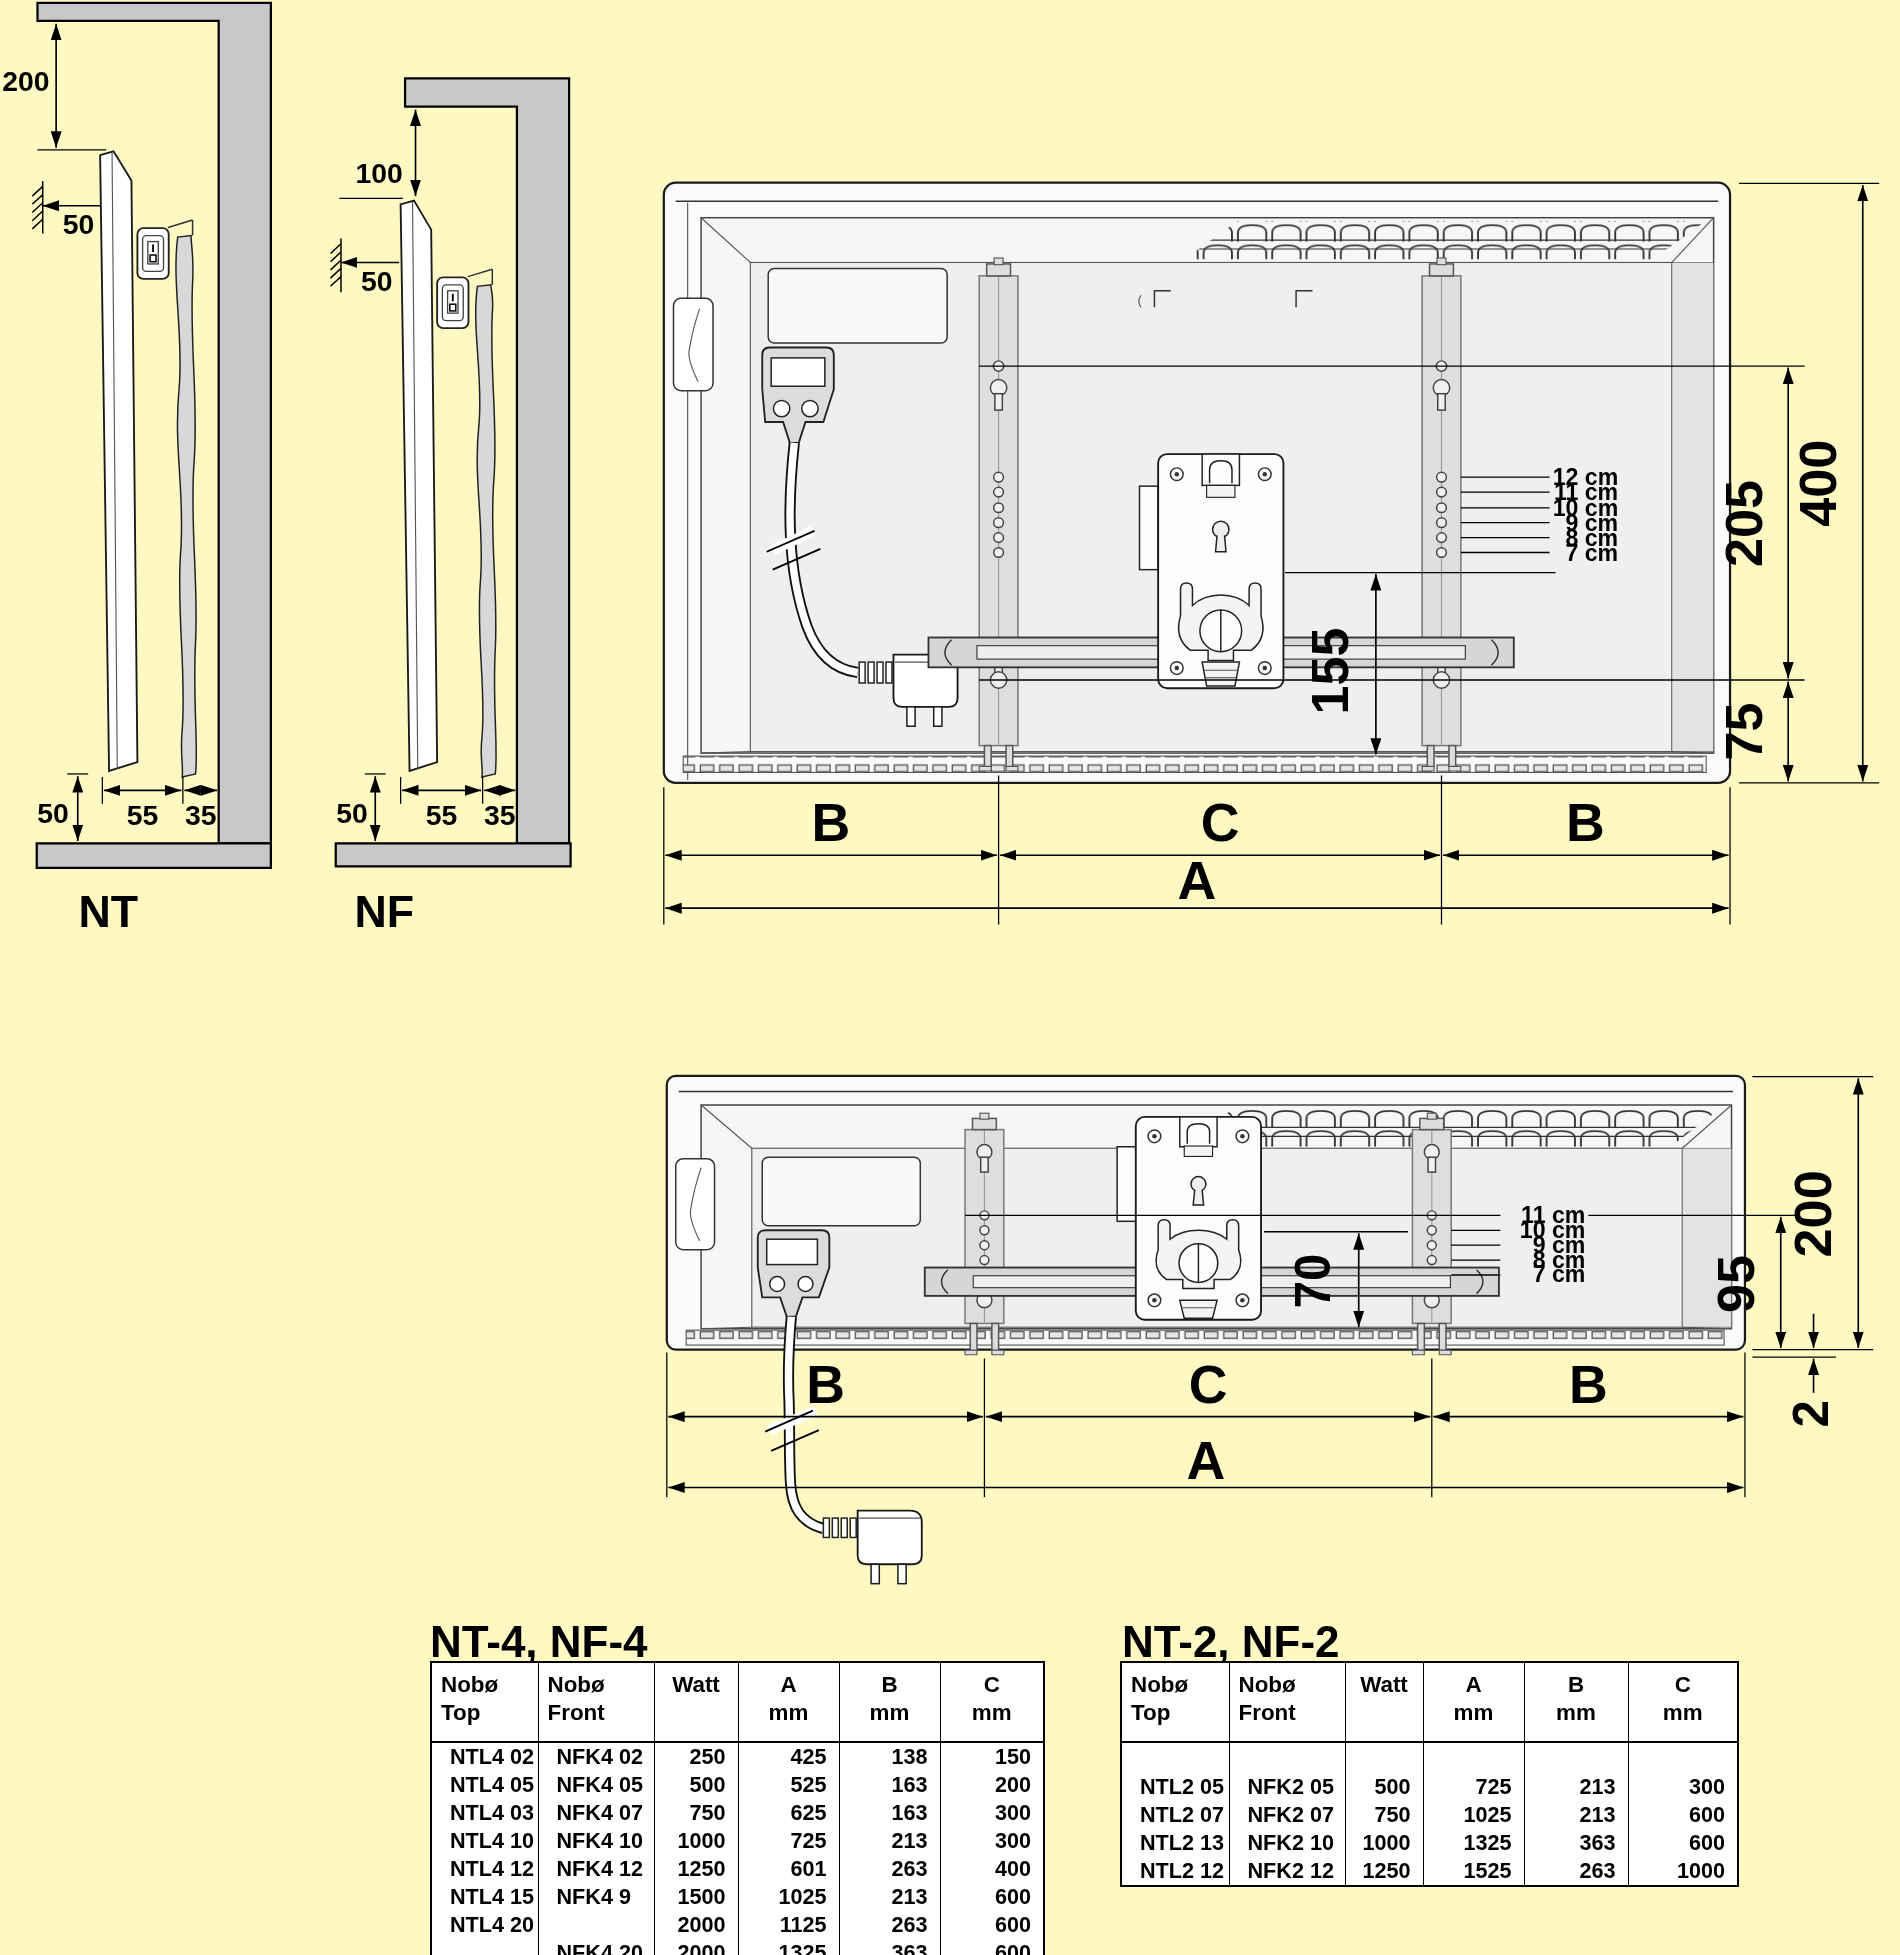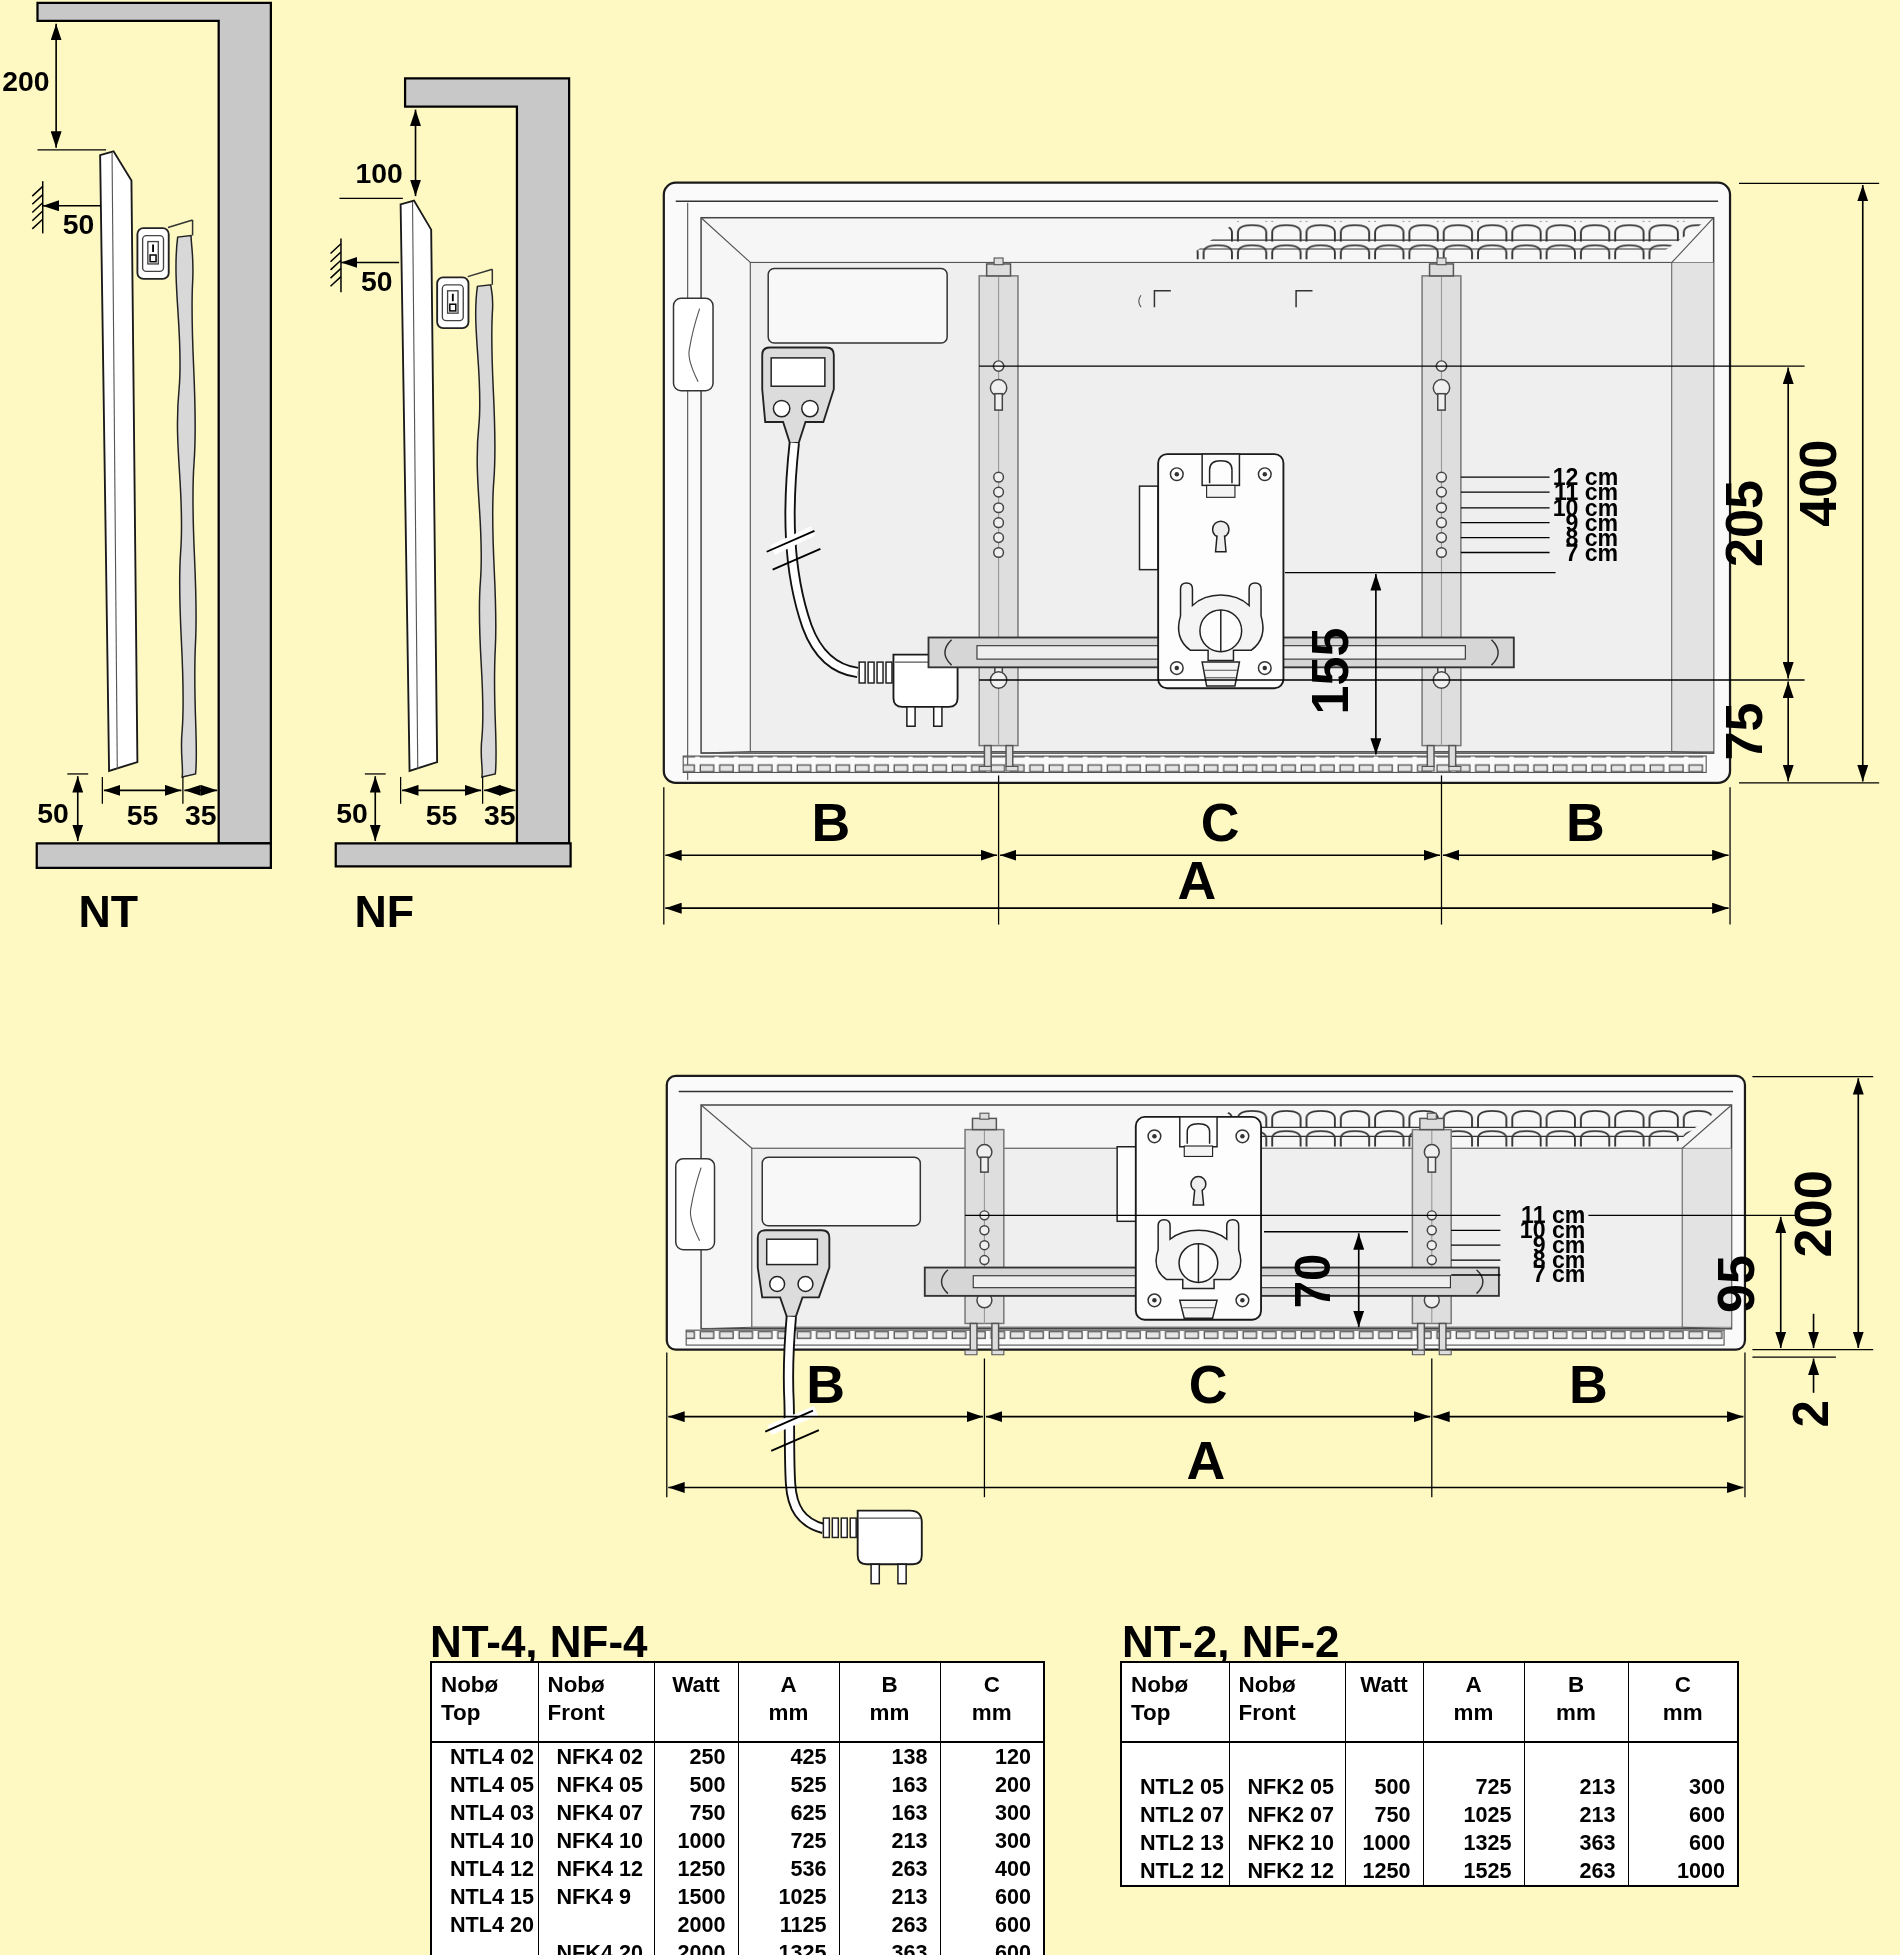--- a/index.html
+++ b/index.html
@@ -494,21 +494,21 @@
           </th>
     </tr>
   </thead>
   <tbody>
     <tr>
           <td class="name">NTL4 02</td>
           <td class="name">NFK4 02</td>
           <td class="num">250</td>
           <td class="num">425</td>
           <td class="num">138</td>
-          <td class="num">120</td>
+          <td class="num">150</td>
         </tr>
     <tr>
           <td class="name">NTL4 05</td>
           <td class="name">NFK4 05</td>
           <td class="num">500</td>
           <td class="num">525</td>
           <td class="num">163</td>
           <td class="num">200</td>
         </tr>
     <tr>
@@ -524,21 +524,21 @@
           <td class="name">NFK4 10</td>
           <td class="num">1000</td>
           <td class="num">725</td>
           <td class="num">213</td>
           <td class="num">300</td>
         </tr>
     <tr>
           <td class="name">NTL4 12</td>
           <td class="name">NFK4 12</td>
           <td class="num">1250</td>
-          <td class="num">536</td>
+          <td class="num">601</td>
           <td class="num">263</td>
           <td class="num">400</td>
         </tr>
     <tr>
           <td class="name">NTL4 15</td>
           <td class="name">NFK4 9</td>
           <td class="num">1500</td>
           <td class="num">1025</td>
           <td class="num">213</td>
           <td class="num">600</td>

